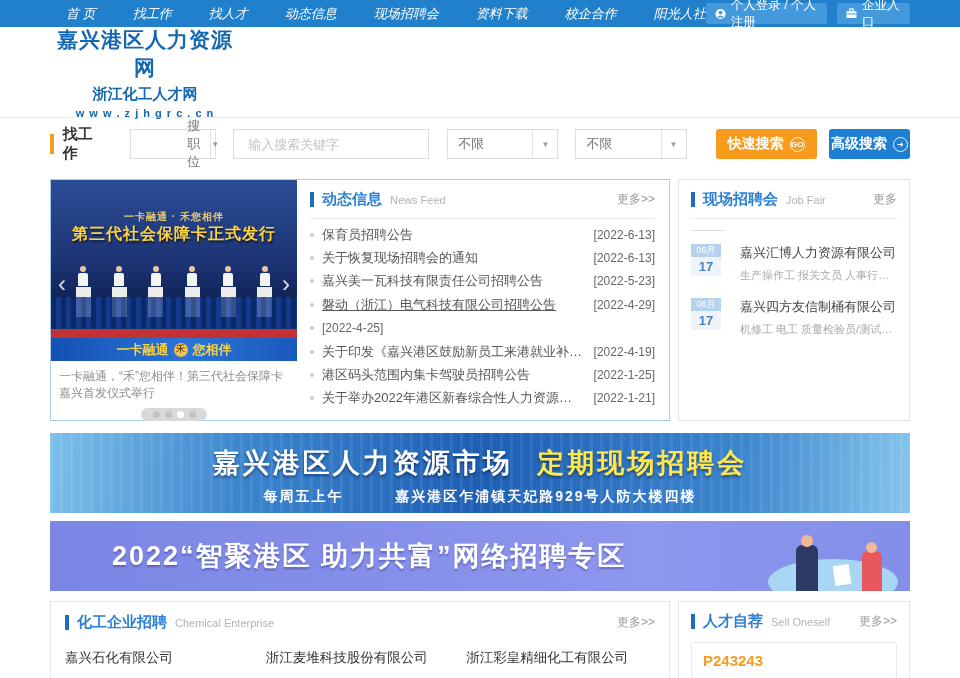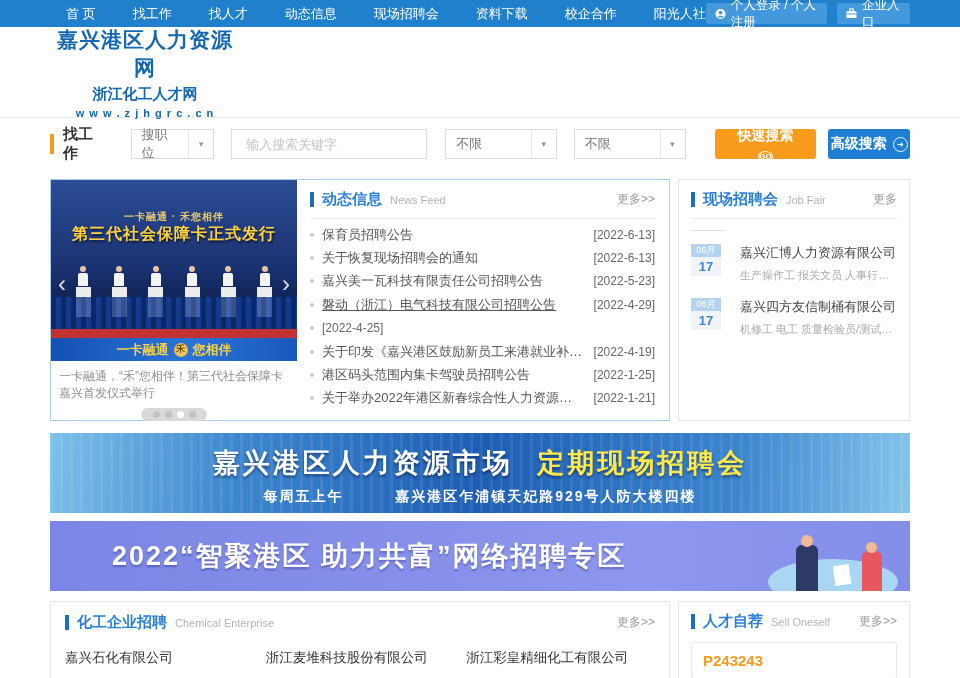--- a/index.html
+++ b/index.html
@@ -2,21 +2,21 @@
 <html><head>
 <meta charset="utf-8">
 <style>
   * { margin:0; padding:0; box-sizing:border-box; }
   html,body { width:960px; height:678px; overflow:hidden; background:#fff;
     font-family:"Liberation Sans","DejaVu Sans",sans-serif; }
 
   
   .topnav { height:27px; background:#2080cc; display:flex; align-items:center;
     padding:0 50px 0 66px; color:#fff; font-size:13px; }
-  .topnav .nav-items { display:flex; align-items:center; gap:37px; }
+  .topnav .nav-items { display:flex; align-items:center; gap:37px;font-style:italic; }
   .nav-item { cursor:pointer; white-space:nowrap; }
   .nav-right { margin-left:auto; display:flex; gap:10px; }
   .nav-btn { background:#4498dc; border-radius:2px; height:21px; padding:0 9px;
     display:flex; align-items:center; gap:5px; font-size:12.5px; cursor:pointer; }
 
   
   .site-header { height:91px; display:flex; align-items:center; padding-left:55px;
     border-bottom:1px solid #ececec; background:#fff; }
   .logo { width:180px; text-align:center; color:#1467b0; cursor:pointer; }
   .logo-title { font-size:21px; font-weight:bold; letter-spacing:1px; }
@@ -25,29 +25,29 @@
 
   
   .search-bar { display:flex; align-items:center; margin:10px 50px 0; height:32px; }
   .accent-bar { width:4px; height:20px; background:#f89b1c; margin-right:9px; }
   .search-label { font-size:15px; font-weight:bold; color:#333; margin-right:24px; }
   .sel { display:flex; align-items:stretch; border:1px solid #ddd; height:30px;
     background:#fff; color:#777; font-size:13px; margin-right:17px; cursor:pointer; }
   .sel-value { display:flex; align-items:center; padding:0 10px; flex:1; }
   .sel-caret { width:25px; display:flex; align-items:center; justify-content:center;
     border-left:1px solid #e4e4e4; color:#999; font-size:8px; }
-  .sel-cat { width:86px; } .sel-f { width:115px; }
+  .sel-cat { width:86px;padding-left:46px; } .sel-f { width:115px; }
   .search-box { width:196px; height:30px; border:1px solid #ddd; display:flex;
     align-items:center; padding:0 8px; margin-right:18px; background:#fff; }
   .search-box input { border:none; outline:none; flex:1; font-size:13px; color:#666;
     margin-left:6px; font-family:inherit; }
   .search-box input::placeholder { color:#c3c3c3; }
   .btn { height:30px; border-radius:3px; color:#fff; font-size:14px; font-weight:bold;
     display:flex; align-items:center; justify-content:center; gap:6px; cursor:pointer; }
-  .btn-quick { width:105px; background:#f89b1c; margin-left:12px;flex-direction:column; }
+  .btn-quick { width:105px; background:#f89b1c; margin-left:12px; }
   .btn-adv { width:84px; background:#1e7ed2; margin-left:12px; }
   .badge-circle { width:15px; height:15px; border:1px solid rgba(255,255,255,.9);
     border-radius:50%; font-size:8px; font-weight:bold; display:flex;
     align-items:center; justify-content:center; }
 
   
   .main-row { display:flex; margin:19px 50px 0; gap:8px; }
   .hero-box { width:620px; height:242px; border:1px solid #a9cdea; display:flex; }
 
   .carousel { width:246px; flex:none; position:relative; }

